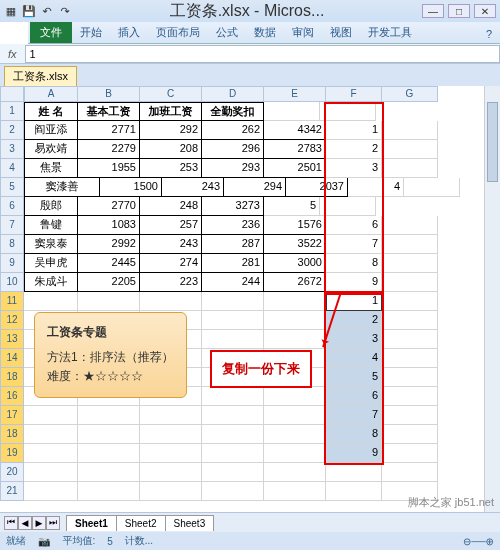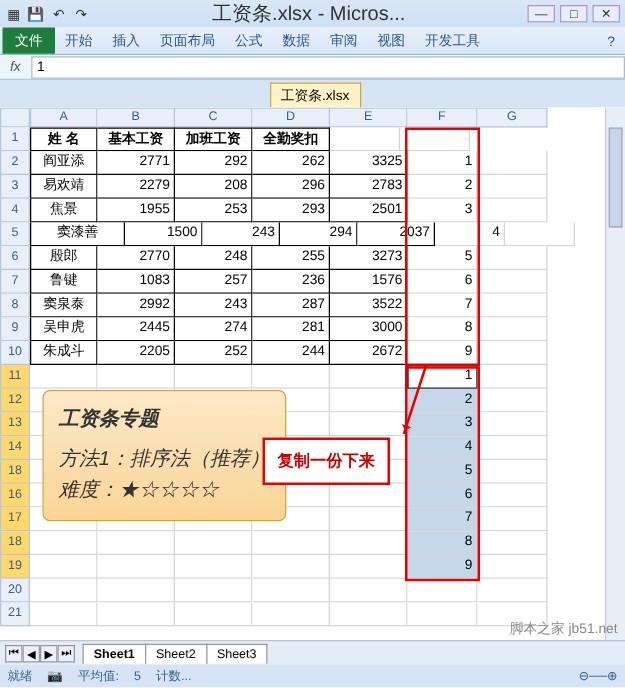--- a/index.html
+++ b/index.html
@@ -3,28 +3,28 @@
 <meta charset="utf-8">
 <style>
 * { box-sizing: border-box; margin: 0; padding: 0; }
 body { font-family: "Microsoft YaHei", Arial, sans-serif; font-size: 11px; background: #fff; width: 500px; height: 550px; overflow: hidden; position: relative; }
 .titlebar { height: 22px; background: linear-gradient(#dbe7f5,#cde0f5); display: flex; align-items: center; padding: 0 4px; color: #333; }
 .titlebar .qat { display: flex; gap: 4px; }
 .titlebar .qat span { width: 14px; height: 14px; display: inline-flex; align-items: center; justify-content: center; }
 .titlebar .title { flex: 1; text-align: center; font-size: 16px; }
 .titlebar .winbtns { display: flex; gap: 4px; }
 .titlebar .winbtns div { width: 22px; height: 14px; background: #e8eef8; border: 1px solid #a9c; display: flex; align-items: center; justify-content: center; font-size: 10px; }
-.ribbon-tabs { height: 22px; background: linear-gradient(#e8f0fb,#d8e6f7); display: flex; align-items: flex-end; padding-left: 2px; gap: 0; border-bottom: 1px solid #9bb; }
+.ribbon-tabs { height: 22px; background: linear-gradient(#e8f0fb,#d8e6f7); display: flex; align-items: flex-end; padding-left: 2px; gap: 0; border-bottom: 1px solid #9bb; margin-left: 28px; }
 .ribbon-tabs .filetab { background: #1e7c3c; color: #fff; padding: 3px 10px; font-size: 11px; }
 .ribbon-tabs .tab { padding: 3px 8px; color: #2a5a8a; font-size: 11px; cursor: default; }
 .formula-bar { height: 20px; background: #eef4fb; border-bottom: 1px solid #b5c7de; display: flex; align-items: center; font-size: 11px; }
 .namebox { width: 80px; height: 18px; background: #fff; border: 1px solid #abc; margin-left: 18px; padding: 0 4px; display: flex; align-items: center; }
 .fx { margin: 0 8px; font-style: italic; color: #555; }
 .fval { flex: 1; background: #fff; height: 18px; border: 1px solid #abc; padding: 0 4px; display: flex; align-items: center; }
-.bookbar { height: 22px; background: #d6e4f5; display: flex; align-items: flex-end; padding-left: 4px; justify-content: center; }
+.bookbar { height: 22px; background: #d6e4f5; display: flex; align-items: flex-end; padding-left: 4px; }
 .booktab { background: #fff3c7; border: 1px solid #c9a94a; border-bottom: none; padding: 2px 8px; font-size: 11px; }
 .grid-area { position: relative; height: 446px; overflow: hidden; background: #fff; }
 .colhead { position: absolute; top: 0; left: 24px; right: 0; height: 16px; display: flex; }
 .colhead div { border: 1px solid #b5c7de; border-left: none; background: #e9eff8; text-align: center; font-size: 10px; color: #33628a; line-height: 14px; }
 .colhead div:first-child { border-left: 1px solid #b5c7de; }
 .rowhead { position: absolute; top: 16px; left: 0; width: 24px; }
 .rowhead div { height: 19px; border: 1px solid #b5c7de; border-top: none; background: #e9eff8; text-align: center; font-size: 10px; color: #33628a; line-height: 17px; }
 .rowhead div.sel { background: #ffd86b; }
 .corner { position: absolute; top: 0; left: 0; width: 24px; height: 16px; background: #e9eff8; border: 1px solid #b5c7de; }
 .cells { position: absolute; top: 16px; left: 24px; right: 0; bottom: 0; }
@@ -32,21 +32,21 @@
 .cell { border-right: 1px solid #d4d4d4; border-bottom: 1px solid #d4d4d4; height: 19px; line-height: 17px; padding: 0 3px; font-size: 11px; background: #fff; overflow: hidden; white-space: nowrap; }
 .cell.hd { border: 1px solid #000; border-left: none; font-weight: bold; text-align: center; }
 .cell.hd:first-child { border-left: 1px solid #000; }
 .cell.bd { border: 1px solid #000; border-top: none; border-left: none; }
 .cell.bd.first { border-left: 1px solid #000; }
 .cell.r { text-align: right; }
 .cell.c { text-align: center; }
 .cell.selblock { background: #c6d7ea; }
 .cell.selactive { background: #fff; outline: 2px solid #333; outline-offset: -1px; }
 .redbox1 { position: absolute; border: 2px solid #e60000; pointer-events: none; }
-.callout { position: absolute; background: linear-gradient(#fde9c8,#fad596); border: 1px solid #d8a23a; border-radius: 6px; padding: 10px 12px; font-size: 16px; color: #333; font-style: italic; }
+.callout { position: absolute; background: linear-gradient(#fde9c8,#fad596); border: 1px solid #d8a23a; border-radius: 6px; padding: 10px 12px; font-size: 12px; color: #333; }
 .callout .t { font-weight: bold; margin-bottom: 6px; }
 .callout div { line-height: 1.6; }
 .msgbox { position: absolute; border: 2.5px solid #e60000; background: #fff; padding: 8px 10px; font-size: 13px; color: #c00; font-weight: bold; }
 .arrow { position: absolute; width: 2px; background: #e60000; }
 .arrow:after { content: ""; position: absolute; bottom: -1px; left: -3px; border: 4px solid transparent; border-top-color: #e60000; }
 .sheettabs { position: absolute; bottom: 18px; left: 0; right: 0; height: 20px; background: #e3ecf7; display: flex; align-items: center; padding-left: 4px; border-top: 1px solid #b5c7de; font-size: 10px; }
 .sheettabs .nav { display: flex; gap: 0; margin-right: 6px; }
 .sheettabs .nav span { width: 14px; height: 14px; border: 1px solid #999; background: #eef; display: inline-flex; align-items: center; justify-content: center; font-size: 9px; }
 .sheettabs .st { background: #fff; border: 1px solid #999; border-bottom: none; padding: 2px 8px; margin-right: -1px; }
 .sheettabs .st.active { background: #fff; font-weight: bold; }
@@ -139,21 +139,21 @@
         <div class="cell hd" style="width: 62px;">加班工资</div>
         <div class="cell hd" style="width: 62px;">全勤奖扣</div>
         <div class="cell " style="width: 56px;"></div>
         <div class="cell " style="width: 56px;"></div>
       </div>
       <div class="row">
         <div class="cell bd first c" style="width: 54px;">阎亚添</div>
         <div class="cell bd r" style="width: 62px;">2771</div>
         <div class="cell bd r" style="width: 62px;">292</div>
         <div class="cell bd r" style="width: 62px;">262</div>
-        <div class="cell bd r" style="width: 62px;">3325</div>
+        <div class="cell bd r" style="width: 62px;">4342</div>
         <div class="cell r" style="width: 56px;">1</div>
         <div class="cell " style="width: 56px;"></div>
       </div>
       <div class="row">
         <div class="cell bd first c" style="width: 54px;">易欢靖</div>
         <div class="cell bd r" style="width: 62px;">2279</div>
         <div class="cell bd r" style="width: 62px;">208</div>
         <div class="cell bd r" style="width: 62px;">296</div>
         <div class="cell bd r" style="width: 62px;">2783</div>
         <div class="cell r" style="width: 56px;">2</div>
@@ -174,21 +174,20 @@
         <div class="cell bd r" style="width: 62px;">243</div>
         <div class="cell bd r" style="width: 62px;">294</div>
         <div class="cell bd r" style="width: 62px;">2037</div>
         <div class="cell r" style="width: 56px;">4</div>
         <div class="cell " style="width: 56px;"></div>
       </div>
       <div class="row">
         <div class="cell bd first c" style="width: 54px;">殷郎</div>
         <div class="cell bd r" style="width: 62px;">2770</div>
         <div class="cell bd r" style="width: 62px;">248</div>
-        <div class="cell bd r" style="width: 62px;">255</div>
         <div class="cell bd r" style="width: 62px;">3273</div>
         <div class="cell r" style="width: 56px;">5</div>
         <div class="cell " style="width: 56px;"></div>
       </div>
       <div class="row">
         <div class="cell bd first c" style="width: 54px;">鲁键</div>
         <div class="cell bd r" style="width: 62px;">1083</div>
         <div class="cell bd r" style="width: 62px;">257</div>
         <div class="cell bd r" style="width: 62px;">236</div>
         <div class="cell bd r" style="width: 62px;">1576</div>
@@ -209,21 +208,21 @@
         <div class="cell bd r" style="width: 62px;">2445</div>
         <div class="cell bd r" style="width: 62px;">274</div>
         <div class="cell bd r" style="width: 62px;">281</div>
         <div class="cell bd r" style="width: 62px;">3000</div>
         <div class="cell r" style="width: 56px;">8</div>
         <div class="cell " style="width: 56px;"></div>
       </div>
       <div class="row">
         <div class="cell bd first c" style="width: 54px;">朱成斗</div>
         <div class="cell bd r" style="width: 62px;">2205</div>
-        <div class="cell bd r" style="width: 62px;">252</div>
+        <div class="cell bd r" style="width: 62px;">223</div>
         <div class="cell bd r" style="width: 62px;">244</div>
         <div class="cell bd r" style="width: 62px;">2672</div>
         <div class="cell r" style="width: 56px;">9</div>
         <div class="cell " style="width: 56px;"></div>
       </div>
       <div class="row">
         <div class="cell " style="width: 54px;"></div>
         <div class="cell " style="width: 62px;"></div>
         <div class="cell " style="width: 62px;"></div>
         <div class="cell " style="width: 62px;"></div>

